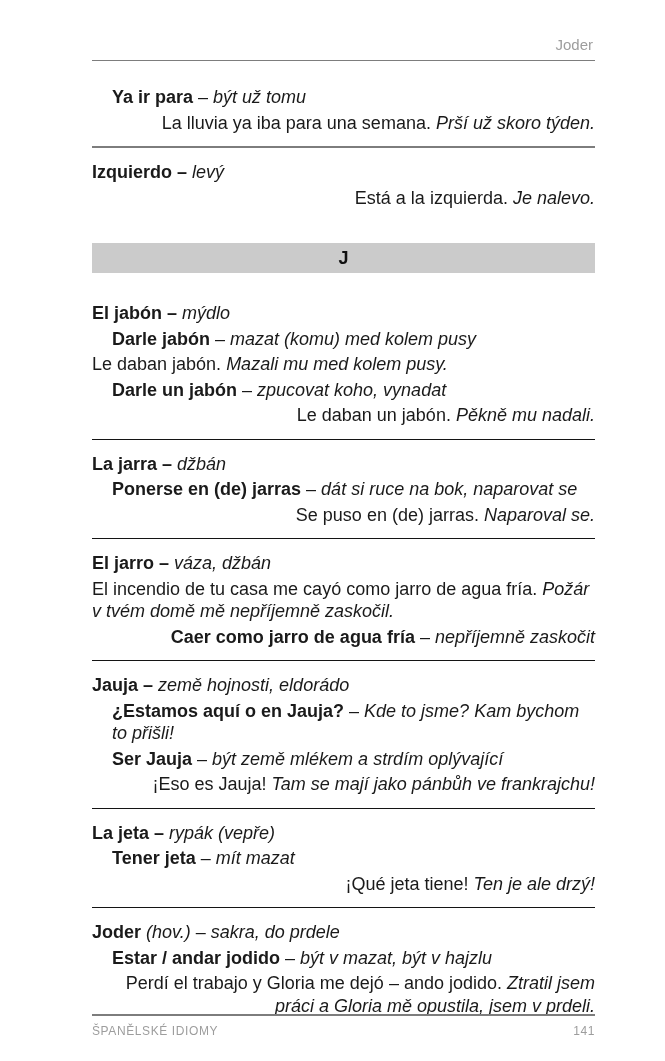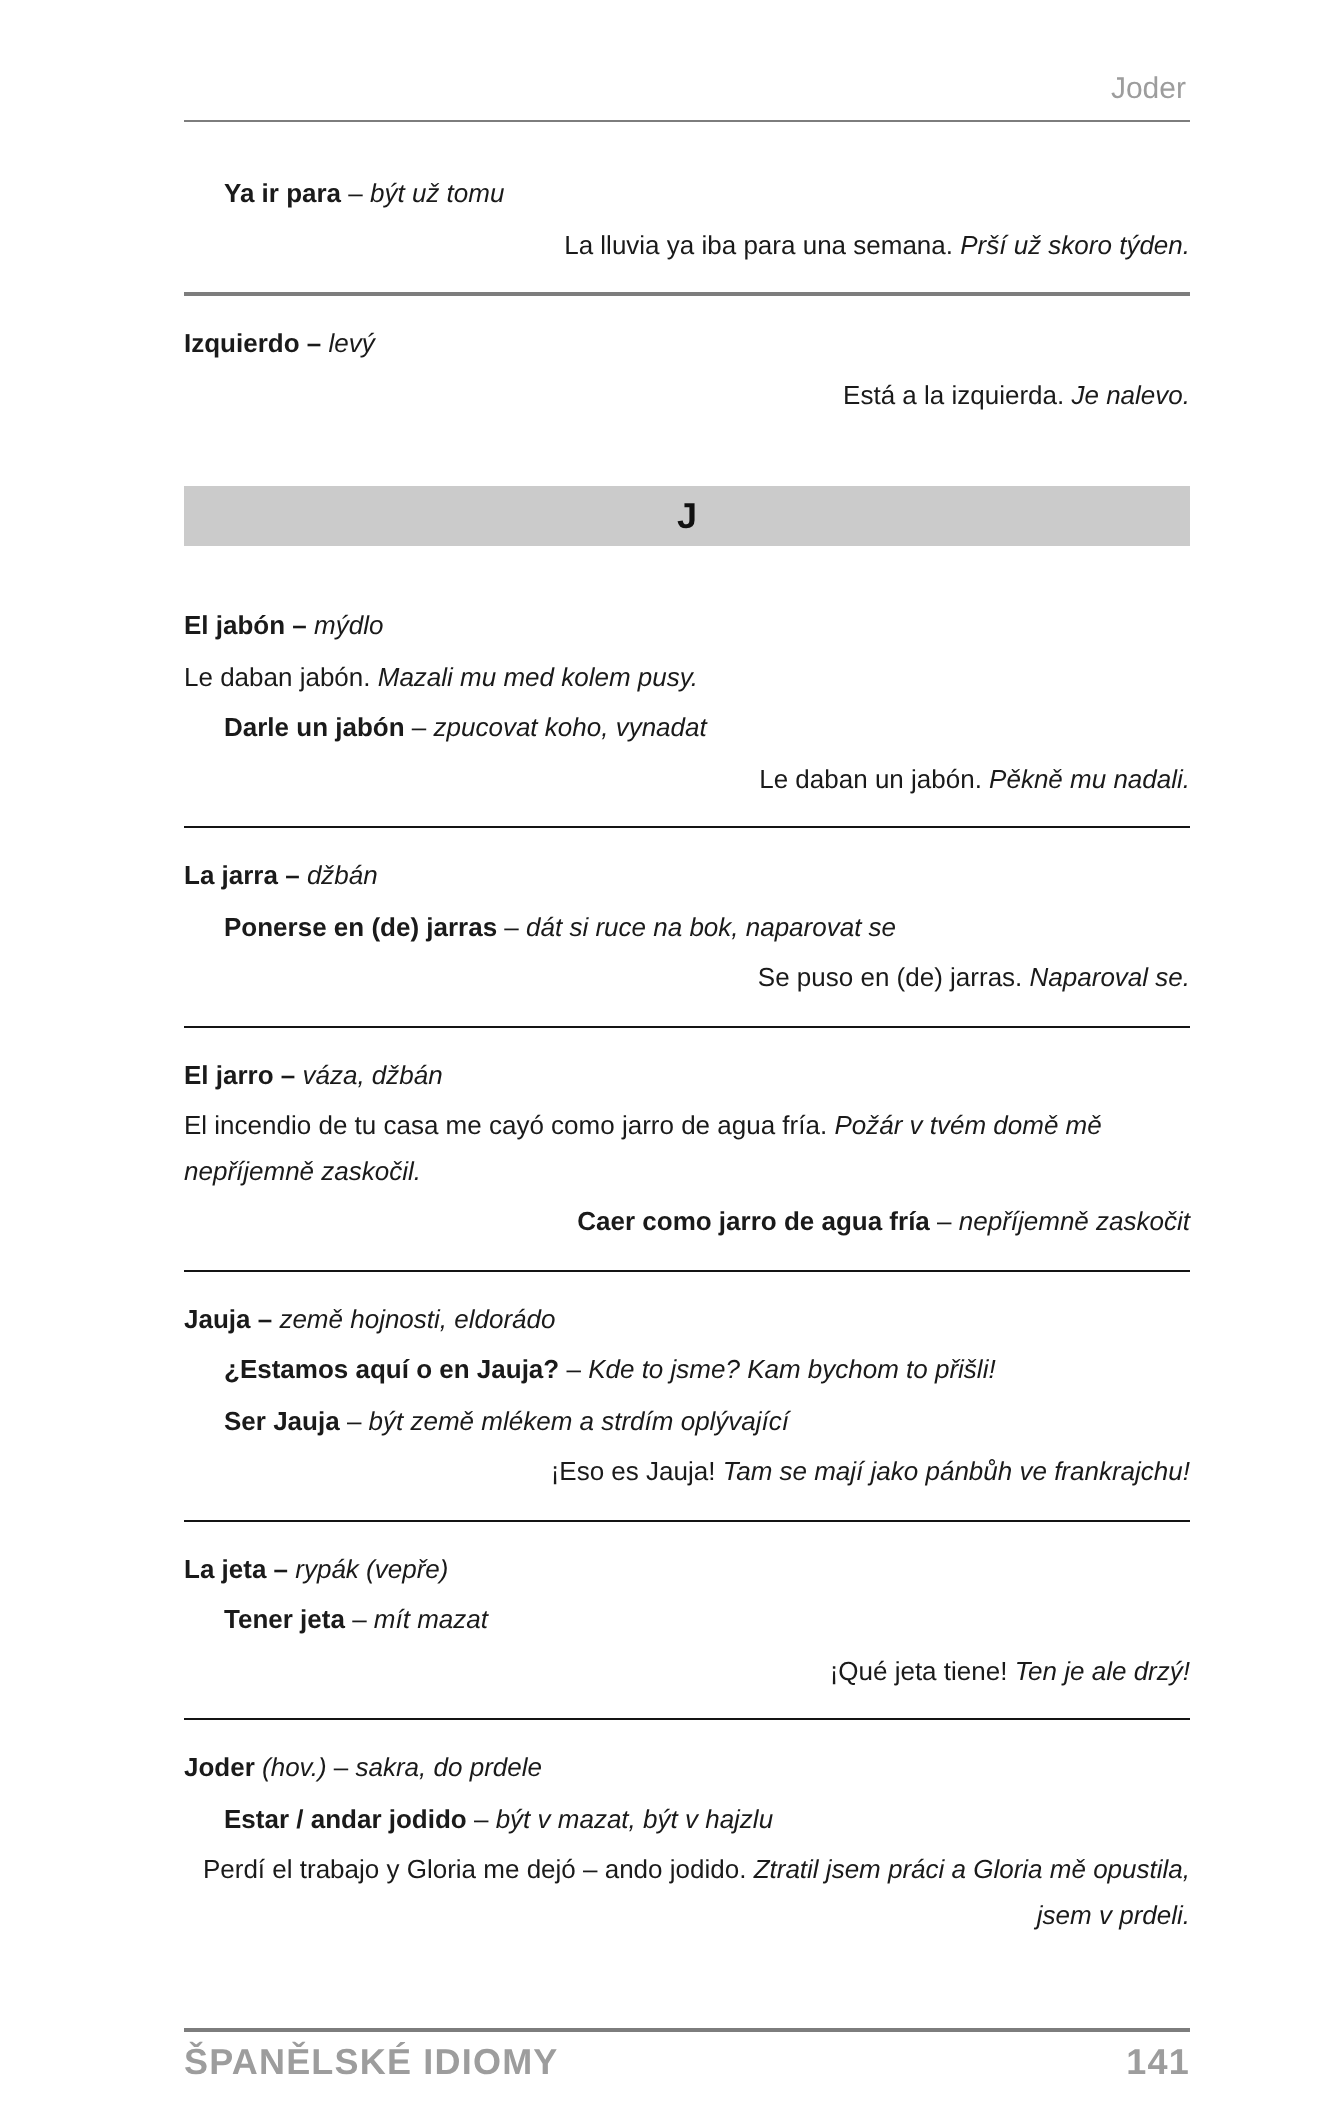--- a/index.html
+++ b/index.html
@@ -30,21 +30,21 @@
   .entry {
     padding: 13px 0 12px 0;
   }
   .content .entry:first-of-type {
     padding-top: 25px;
   }
   .entry.div-gray { border-bottom: 2px solid var(--rule-gray, #7d7d7d); }
   .entry.div-dark { border-bottom: 1.5px solid var(--rule-dark, #141414); }
   .line {
     margin: 0 0 3px 0;
-    font-size: 13px;
+    font-size: 18px;
     line-height: 22.5px;
   }
   .line:last-child { margin-bottom: 0; text-align: right; }
   .line.indent { padding-left: 20px; }
   .s-b { font-weight: bold; }
   .s-i { font-style: italic; }
   .banner {
     margin: 22px 0 16px 0;
     height: 30px;
     background: var(--banner-bg, #cbcbcb);
@@ -59,24 +59,23 @@
     position: absolute;
     left: 92px;
     right: 70px;
     bottom: 22px;
     border-top: 2px solid var(--rule-gray, #8a8a8a);
     padding-top: 7px;
     display: flex;
     justify-content: space-between;
     align-items: baseline;
     color: var(--muted, #8f8f8f);
-    font-size: 18px;
+    font-size: 12px;
     letter-spacing: 0.6px;
     line-height: 16px;
-    font-weight: bold;
   }
 </style>
 </head>
 <body style="--text: #1a1a1a; --muted: #9d9d9d; --banner-bg: #cbcbcb; --rule-gray: #7d7d7d; --rule-dark: #141414;">
 
 <div class="page-header">
   <span>Joder</span>
 </div>
 
 <div class="content">
@@ -86,20 +85,21 @@
     </div>
     <div class="entry">
       <p class="line"><span class="s-b">Izquierdo – </span><span class="s-i">levý</span></p>
       <p class="line"><span class="s-r">Está a la izquierda. </span><span class="s-i">Je nalevo.</span></p>
     </div>
     <div class="banner">
       <span>J</span>
     </div>
     <div class="entry div-dark">
       <p class="line"><span class="s-b">El jabón – </span><span class="s-i">mýdlo</span></p>
+      <p class="line indent"><span class="s-b">Darle jabón</span><span class="s-r"> – </span><span class="s-i">mazat (komu) med kolem pusy</span></p>
       <p class="line"><span class="s-r">Le daban jabón. </span><span class="s-i">Mazali mu med kolem pusy.</span></p>
       <p class="line indent"><span class="s-b">Darle un jabón</span><span class="s-r"> – </span><span class="s-i">zpucovat koho, vynadat</span></p>
       <p class="line"><span class="s-r">Le daban un jabón. </span><span class="s-i">Pěkně mu nadali.</span></p>
     </div>
     <div class="entry div-dark">
       <p class="line"><span class="s-b">La jarra – </span><span class="s-i">džbán</span></p>
       <p class="line indent"><span class="s-b">Ponerse en (de) jarras</span><span class="s-r"> – </span><span class="s-i">dát si ruce na bok, naparovat se</span></p>
       <p class="line"><span class="s-r">Se puso en (de) jarras. </span><span class="s-i">Naparoval se.</span></p>
     </div>
     <div class="entry div-dark">

